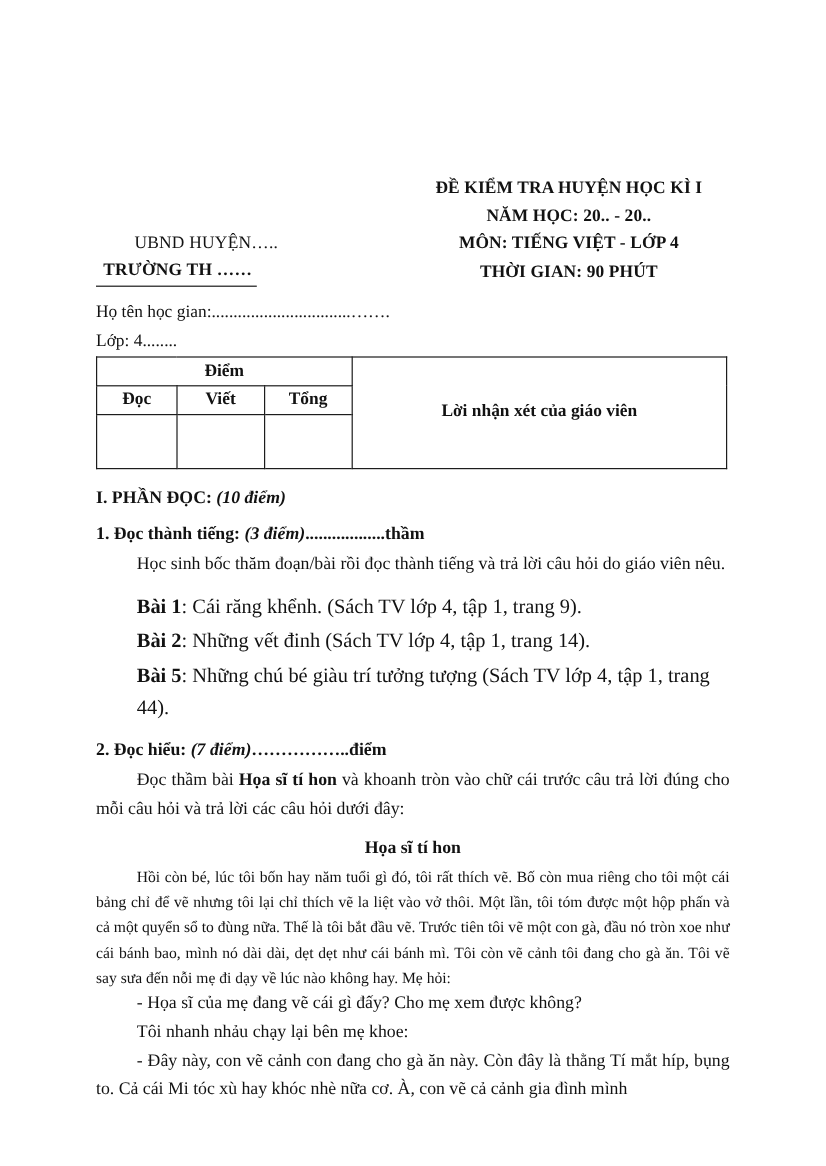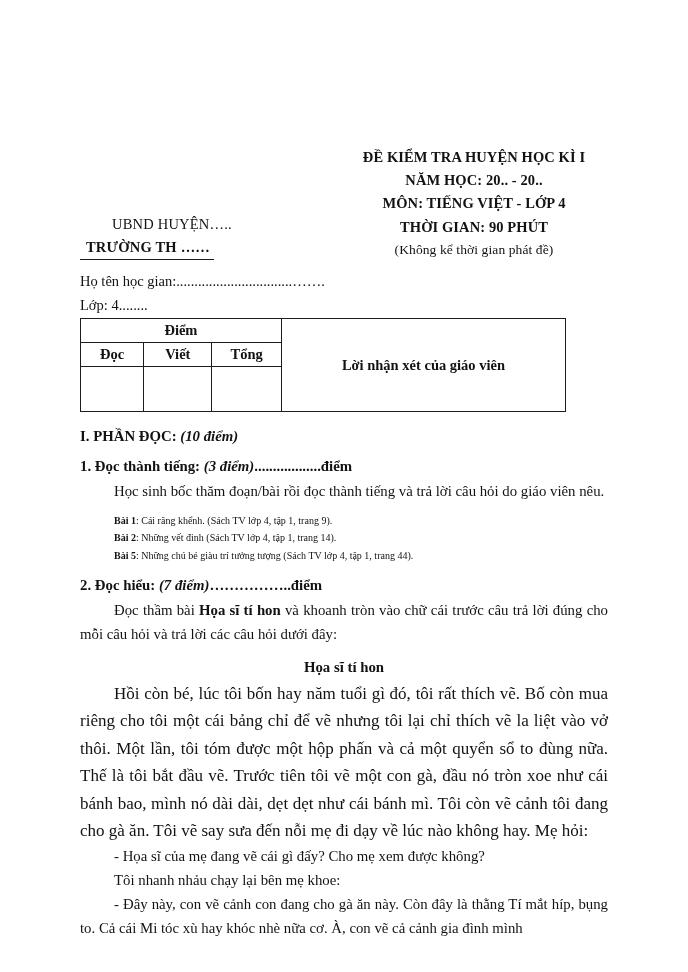--- a/index.html
+++ b/index.html
@@ -66,21 +66,21 @@
     font-size: 13.5px;
   }
   .student-lines {
     margin-top: 10px;
     font-size: 14.5px;
     line-height: 1.65;
     width: 300px;
   }
   table.score {
     border-collapse: collapse;
-    width: 486px;
+    width: 526px;
     font-size: 14.5px;
   }
   table.score td, table.score th {
     border: 1.1px solid #1c1c1c;
     text-align: center;
     font-weight: bold;
     padding: 3px 2px;
   }
   table.score td.blank {
     height: 38px;
@@ -108,37 +108,37 @@
   }
   .para {
     margin-top: 5px;
     font-size: 14.8px;
     line-height: 1.62;
     text-align: justify;
     text-indent: 34px;
   }
   .list {
     margin-top: 9px;
-    font-size: 10px;
+    font-size: 17px;
     line-height: 1.62;
   }
   .list .item {
     padding-left: 34px;
     margin-bottom: 1px;
   }
   .list .item b { font-weight: bold; }
   .story-title {
     margin-top: 12px;
     text-align: center;
     font-weight: bold;
     font-size: 14.8px;
   }
   .story {
     margin-top: 4px;
-    font-size: 17px;
+    font-size: 13px;
     line-height: 1.62;
     text-align: justify;
     text-indent: 34px;
   }
   .dialog {
     font-size: 14.8px;
     line-height: 1.62;
     text-align: justify;
     text-indent: 34px;
   }
@@ -153,21 +153,20 @@
     <div class="header">
       <div class="header-left">
         <div class="org">UBND HUYỆN…..</div>
         <div><span class="school">TRƯỜNG TH ……</span></div>
       </div>
       <div class="header-right">
         <div>ĐỀ KIỂM TRA HUYỆN HỌC KÌ I</div>
         <div>NĂM HỌC: 20.. - 20..</div>
         <div>MÔN: TIẾNG VIỆT - LỚP 4</div>
         <div>THỜI GIAN: 90 PHÚT</div>
-        <div class="note">(Không kể thời gian phát đề)</div>
       </div>
     </div>
 
     <div class="student-lines">
       <div>Họ tên học gian:................................…….</div>
       <div>Lớp: 4........</div>
     </div>
 
     <table class="score">
       <tbody>
@@ -188,21 +187,21 @@
     </tbody>
       </table>
 
     <div class="sec-title">
       <span>I. PHẦN ĐỌC:</span>
       <span class="pts"><i>(10 điểm)</i></span>
     </div>
 
     <div class="sub-title">
       <span>1. Đọc thành tiếng:</span>
-      <i>(3 điểm)</i><span>..................điểm</span>
+      <i>(3 điểm)</i><span>..................thầm</span>
     </div>
 
     <div class="para">Học sinh bốc thăm đoạn/bài rồi đọc thành tiếng và trả lời câu hỏi do giáo viên nêu.</div>
 
     <div class="list">
       <div class="item">
         <b>Bài 1</b><span>: Cái răng khểnh. (Sách TV lớp 4, tập 1, trang 9).</span>
       </div>
       <div class="item">
         <b>Bài 2</b><span>: Những vết đinh (Sách TV lớp 4, tập 1, trang 14).</span>

